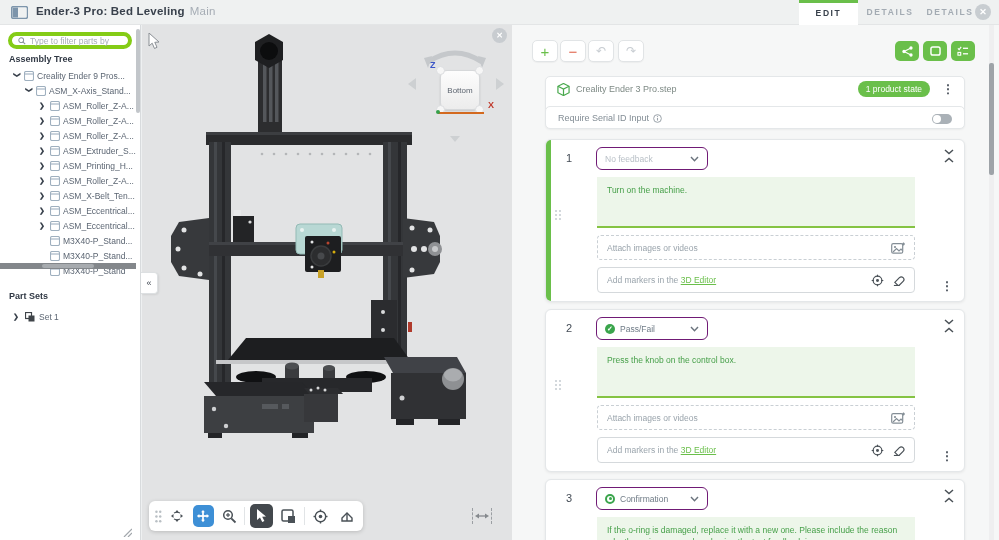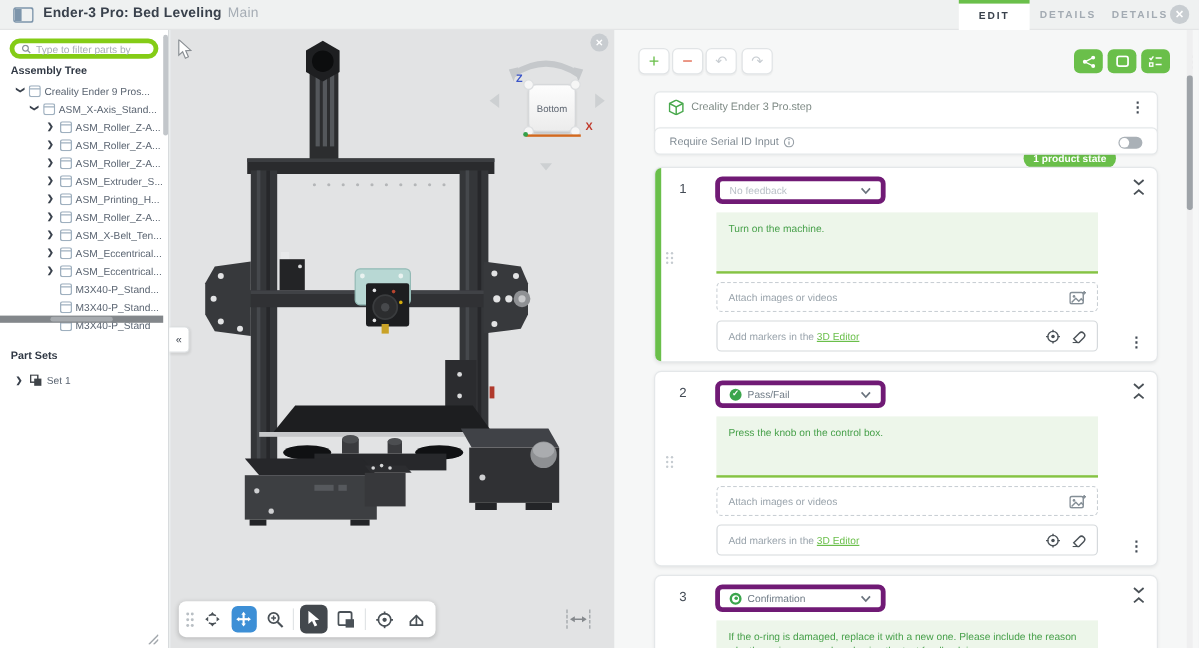--- a/index.html
+++ b/index.html
@@ -65,33 +65,33 @@
   .sq-btn .minus { color:#e0634a; font-size:15px; font-weight:400; line-height:1; }
   .sq-btn .histarrow { color:#c8cdd2; font-size:12px; line-height:1; }
   .green-btn { position:absolute; width:24px; height:20px; background:#6abf4a; border-radius:5px; display:flex; align-items:center; justify-content:center; }
   .kebab { color:#757d85; font-size:12px; font-weight:700; letter-spacing:0; line-height:1; }
   #panel-kebab { position:absolute; left:474px; top:18px; }
   #panel-kebab .kebab { font-size:13px; }
 
   .card { position:absolute; left:33px; width:420px; background:#fff; border:1px solid #e4e7e9; border-radius:5px; box-shadow:0 1px 2px rgba(0,0,0,.05); }
   #product-card { top:51px; height:36px; }
   #product-name { position:absolute; left:30px; top:7px; font-size:9px; color:#7e8a85; }
-  #product-badge { position:absolute; right:34px; top:4px; height:16px; background:#6abf4a; border-radius:8px; color:#fff; font-size:8.5px; font-weight:700; line-height:16px; padding:0 8px;margin-top:43px; }
+  #product-badge { position:absolute; right:34px; top:4px; height:16px; background:#6abf4a; border-radius:8px; color:#fff; font-size:8.5px; font-weight:400; line-height:16px; padding:0 8px; }
   #product-kebab { position:absolute; right:10px; top:6px; }
   #serial-card { top:81px; height:23px; }
   #serial-label { position:absolute; left:12px; top:6px; font-size:9px; color:#838d95; display:flex; align-items:center; gap:4px; }
   #serial-toggle { position:absolute; right:12px; top:7px; width:20px; height:10px; background:#aab1b7; border-radius:5px; }
   #serial-toggle .knob { position:absolute; left:1px; top:1px; width:8px; height:8px; border-radius:50%; background:#fff; }
 
   #steps-list { position:absolute; left:33px; top:114px; width:420px; display:flex; flex-direction:column; gap:7px; }
   .step-card { position:relative; width:420px; height:163px; background:#fff; border:1px solid #e4e7e9; border-radius:6px; box-shadow:0 1px 3px rgba(0,0,0,.07); flex:0 0 auto; }
   .step-card .selbar { display:none; }
   .step-card.selected .selbar { display:block; position:absolute; left:0; top:0; bottom:0; width:5px; background:#6abf4a; border-radius:5px 0 0 5px; }
   .step-number { position:absolute; left:20px; top:12px; font-size:11px; color:#434b55; }
-  .feedback-dd { position:absolute; left:50px; top:7px; width:142px; height:23px; border:4px solid #701a75; border-radius:6px; background:#fff; display:flex; align-items:center; padding:0 8px; gap:5px; }
+  .feedback-dd { position:absolute; left:50px; top:7px; width:112px; height:23px; border:1px solid #701a75; border-radius:6px; background:#fff; display:flex; align-items:center; padding:0 8px; gap:5px; }
   .feedback-label { font-size:8.5px; color:#6f7b86; flex:1 1 auto; white-space:nowrap; }
   .step-card.placeholder-fb .feedback-label { color:#b9c0c7; }
   .feedback-icon { flex:0 0 auto; width:10px; height:10px; border-radius:50%; position:relative; }
   .feedback-icon.fi-check { background:#3aa54c; }
   .feedback-icon.fi-check::after { content:"✓"; position:absolute; left:0; top:0; width:10px; height:10px; color:#fff; font-size:7px; line-height:10px; text-align:center; font-weight:700; }
   .feedback-icon.fi-ring { border:2px solid #3aa54c; }
   .feedback-icon.fi-ring::after { content:""; position:absolute; left:1.5px; top:1.5px; width:3px; height:3px; border-radius:50%; background:#3aa54c; }
   .collapse-btn { position:absolute; right:10px; top:9px; }
   .step-text { position:absolute; left:51px; top:37px; width:318px; height:51px; background:#edf6ea; border-bottom:2px solid #85c343; padding:7px 10px; font-size:8.5px; color:#47a04a; line-height:1.45; overflow:hidden; }
   .drag-handle { position:absolute; left:9px; top:70px; width:7px; height:13px; display:grid; grid-template-columns:2px 2px; grid-auto-rows:2px; gap:2px; }

